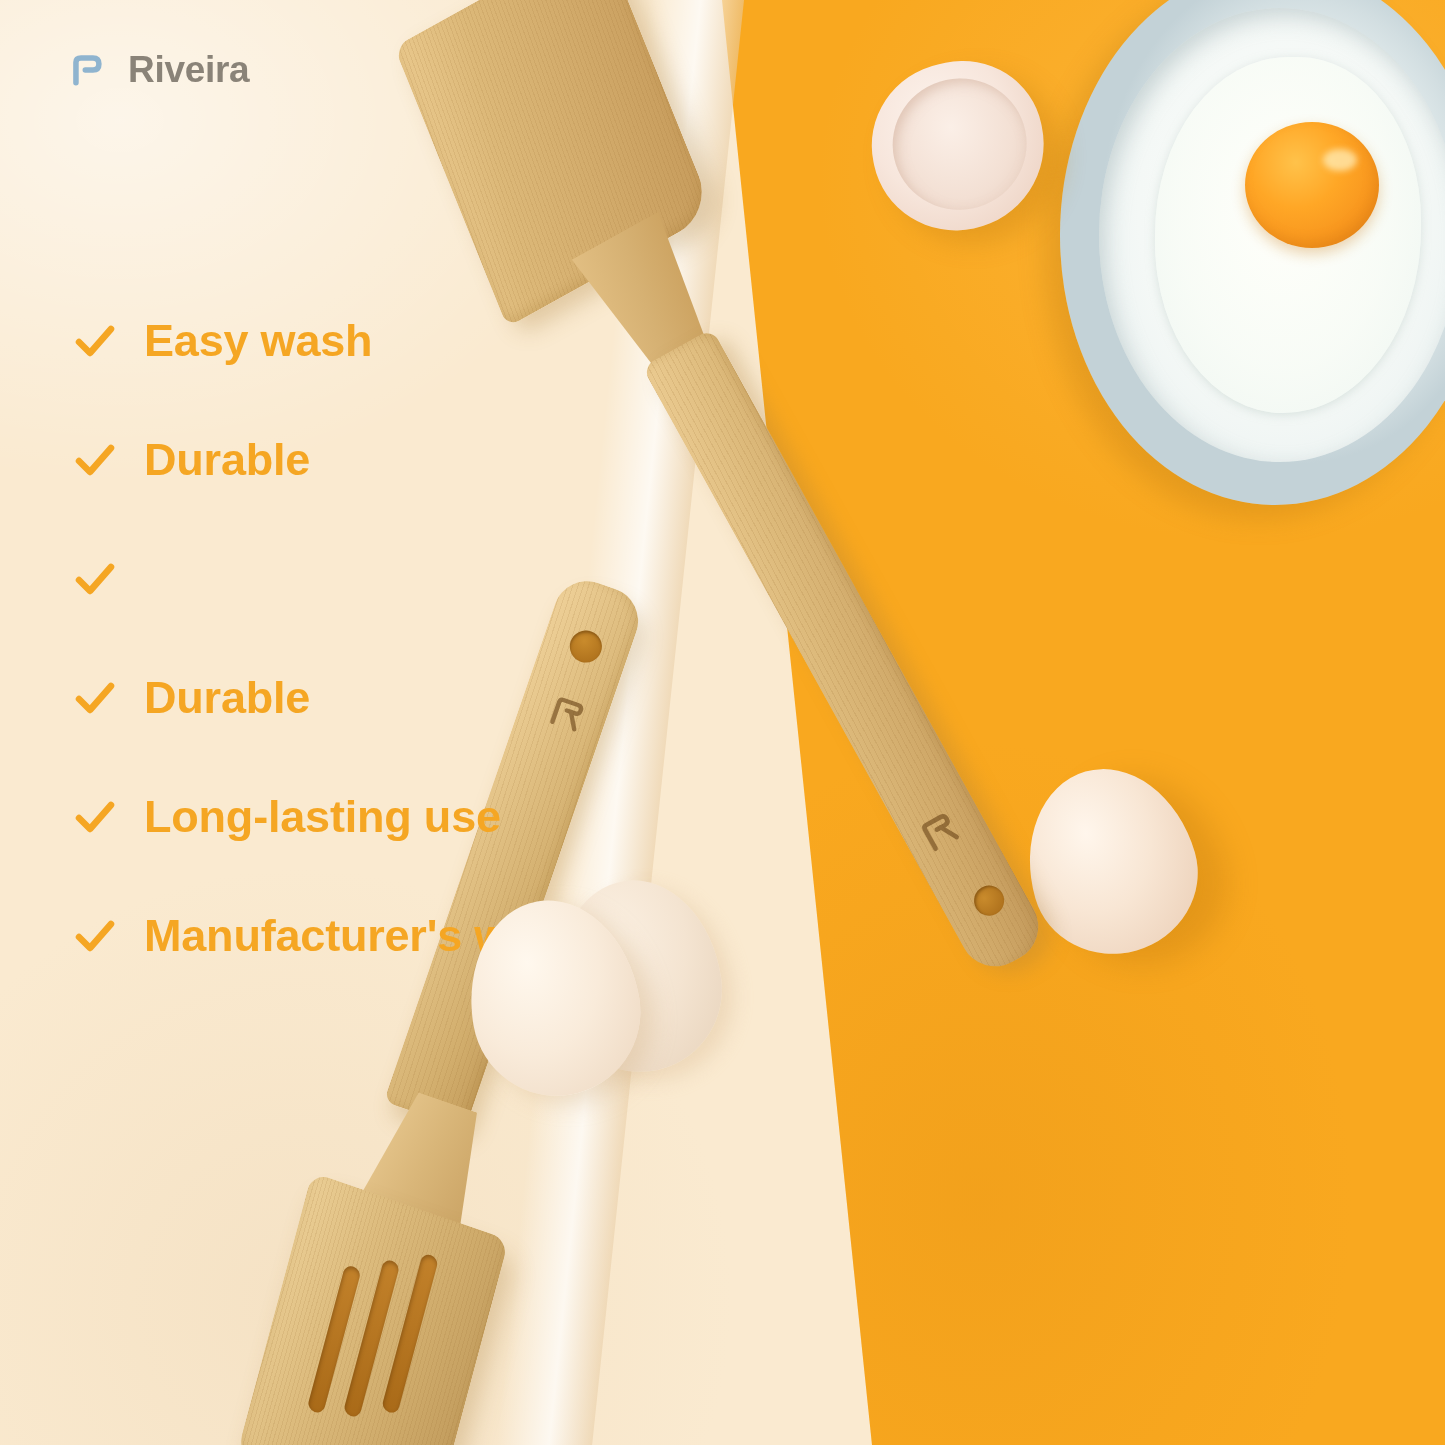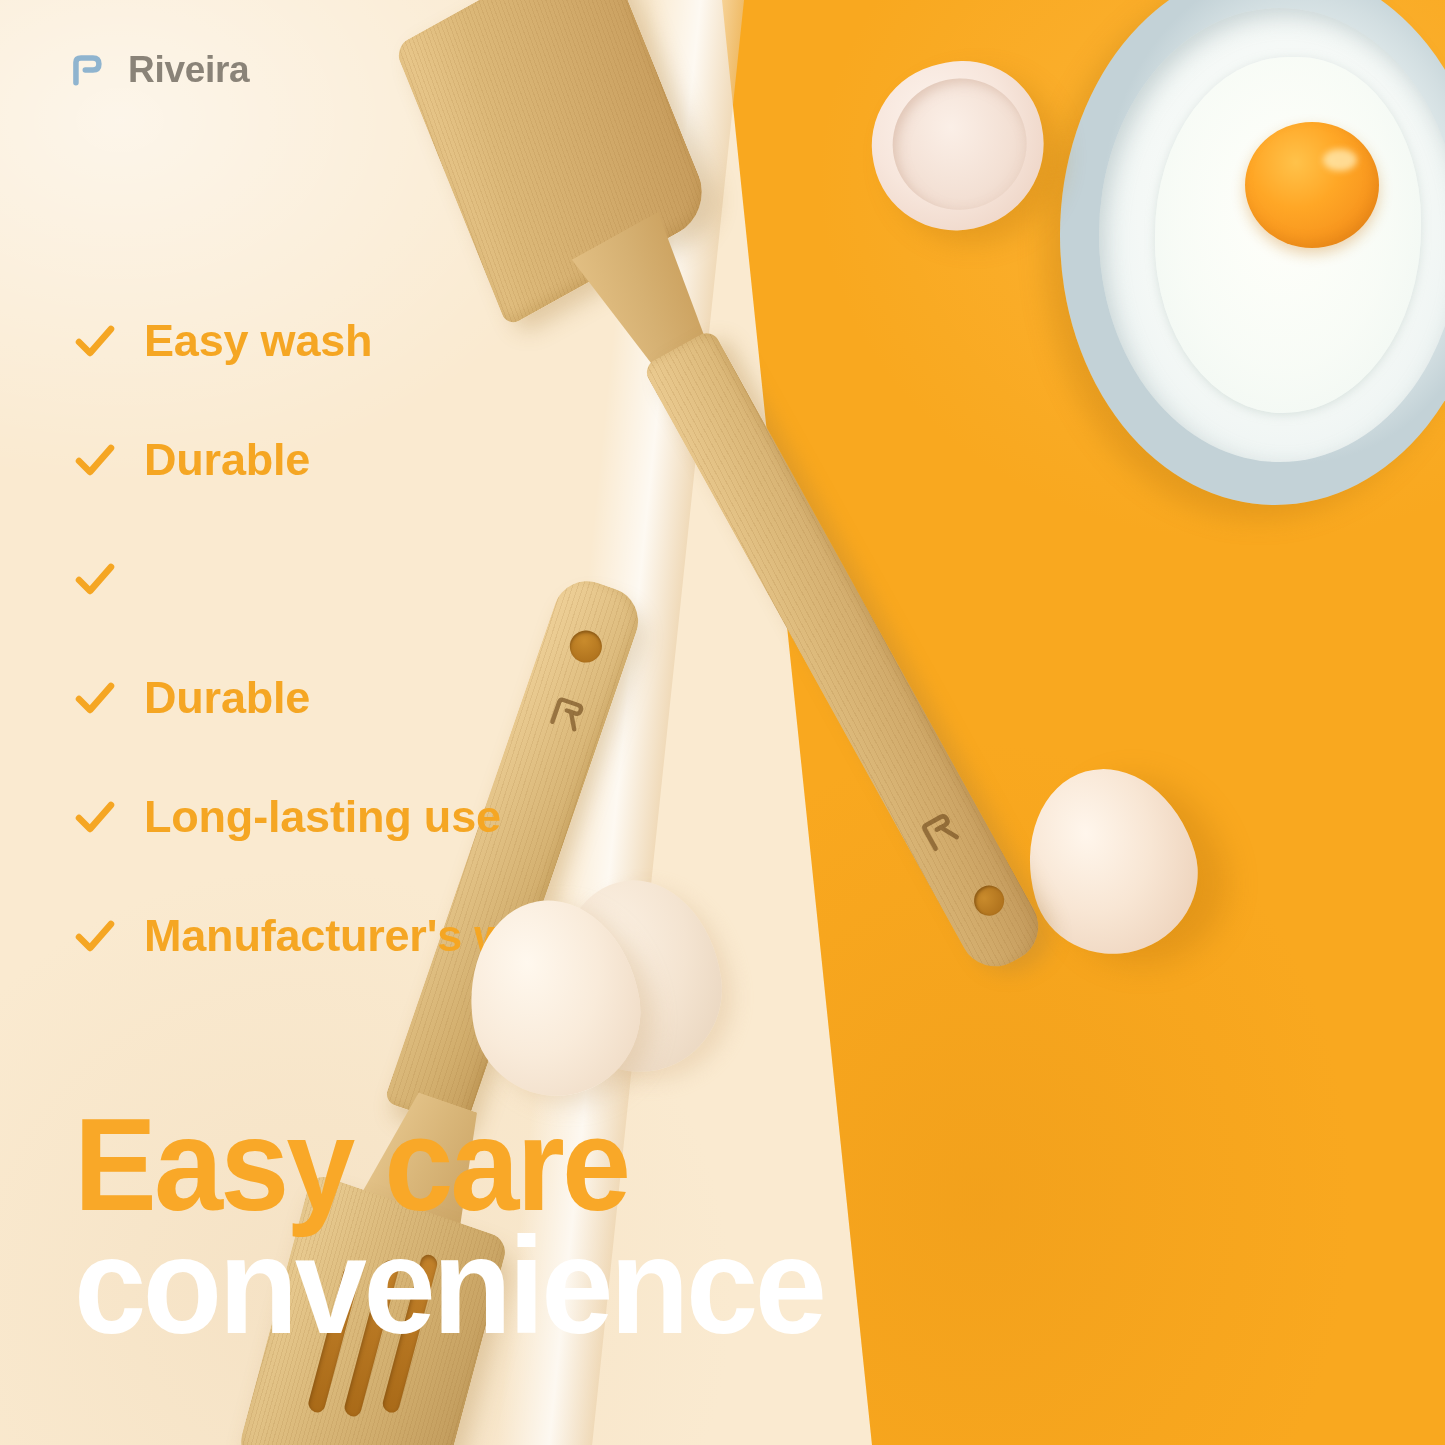--- a/index.html
+++ b/index.html
@@ -311,18 +311,14 @@
 
     <div class="feature">
       <svg class="check" viewBox="0 0 46 46">
         <path d="M7 24 L18 35 L39 11" fill="none" stroke="#F5A623" stroke-width="6.5" stroke-linecap="round" stroke-linejoin="round"></path>
       </svg>
       <span class="feature-label">Manufacturer's warranty</span>
     </div>
 
   </div>
 
-  <div class="headline">
-    <div class="hl-line hl-1">Easy care</div>
-    <div class="hl-line hl-2">convenience</div>
-  </div>
 
 </div>
 
 </body></html>

